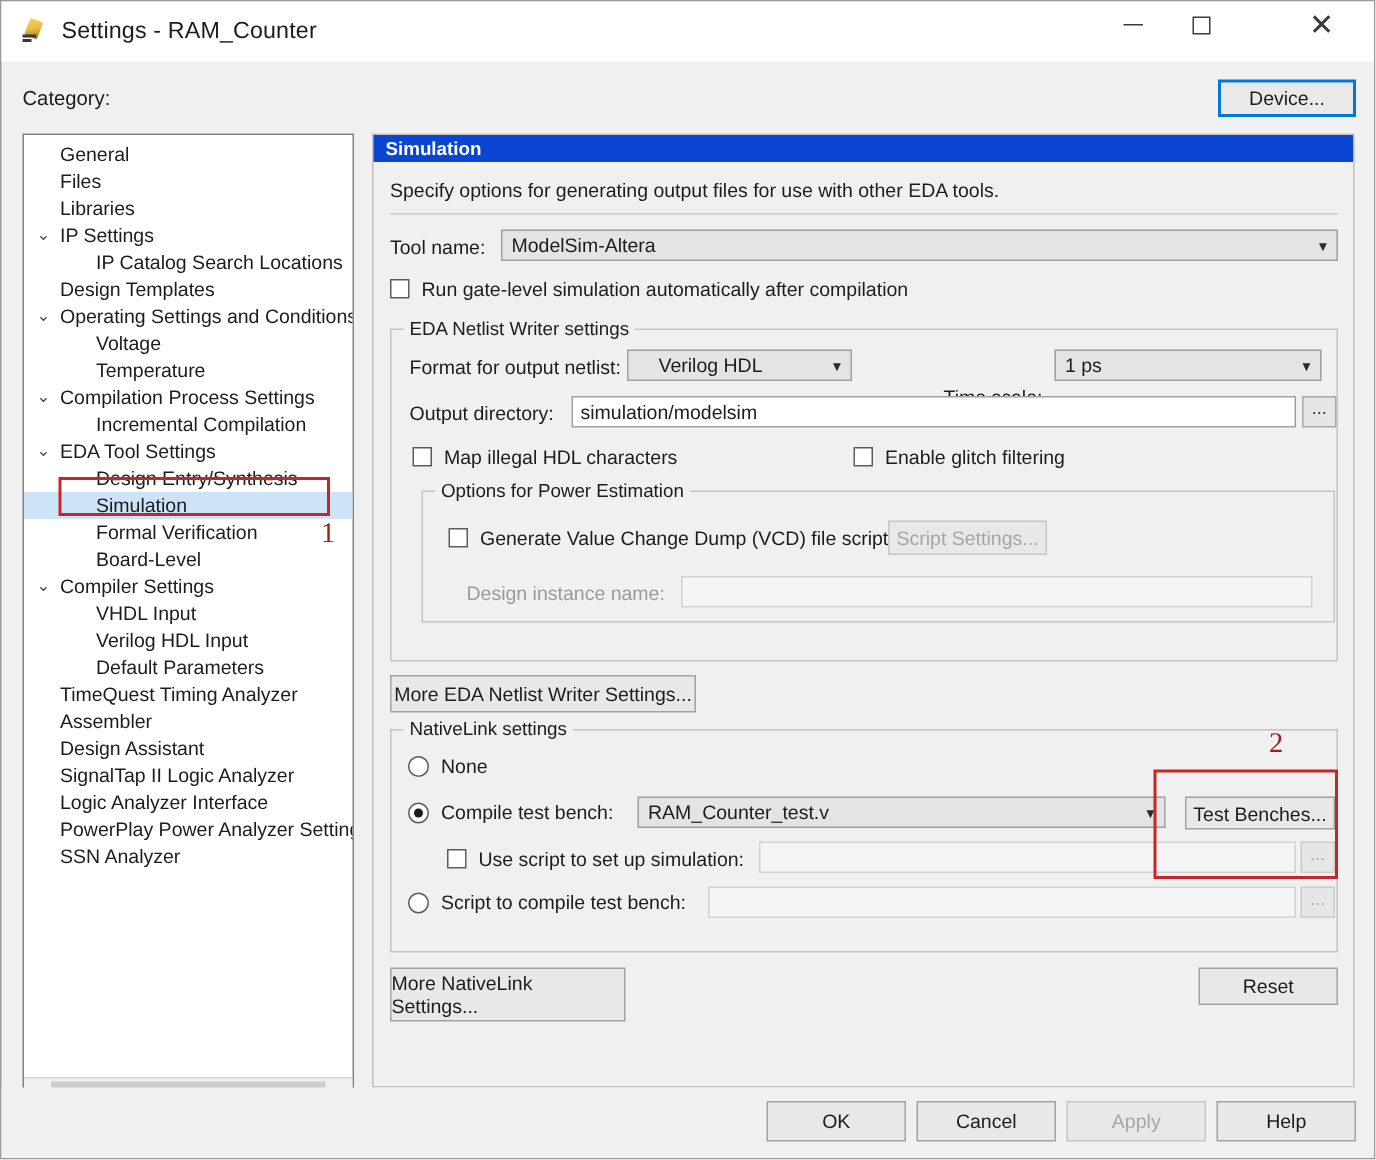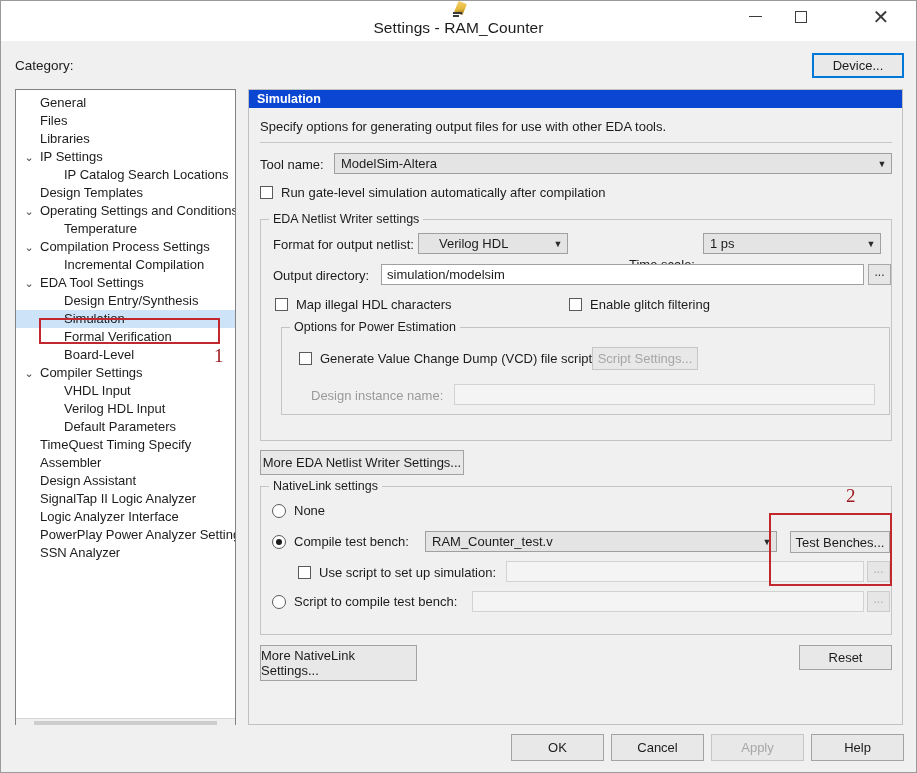--- a/index.html
+++ b/index.html
@@ -14,21 +14,21 @@
     position: relative;
     width: 917px; height: 773px;
     background: #f0f0f0;
     border: 1px solid #9a9a9a;
   }
 
   
   #titlebar {
     position: absolute; left: 0; top: 0; width: 915px; height: 40px;
     background: #ffffff;
-    display: flex; align-items: center; flex-direction: column;
+    display: flex; align-items: center;
   }
   #title-icon {
     width: 18px; height: 18px; margin-left: 13px; margin-right: 9px;
     position: relative; flex: none;
   }
   #title-icon .pencil {
     position: absolute; left: 4px; top: 1px; width: 9px; height: 12px;
     background: linear-gradient(150deg, #f7d271 0%, #e8b93c 55%, #8a6a18 100%);
     transform: rotate(22deg);
     border-radius: 1px;
@@ -245,20 +245,23 @@
           <span class="lbl">IP Catalog Search Locations</span>
         </div>
         <div class="tree-item lvl0">
           <span class="lbl">Design Templates</span>
         </div>
         <div class="tree-item lvl0">
           <span class="chev">⌄</span>
           <span class="lbl">Operating Settings and Conditions</span>
         </div>
         <div class="tree-item lvl1">
+          <span class="lbl">Voltage</span>
+        </div>
+        <div class="tree-item lvl1">
           <span class="lbl">Temperature</span>
         </div>
         <div class="tree-item lvl0">
           <span class="chev">⌄</span>
           <span class="lbl">Compilation Process Settings</span>
         </div>
         <div class="tree-item lvl1">
           <span class="lbl">Incremental Compilation</span>
         </div>
         <div class="tree-item lvl0">
@@ -284,21 +287,21 @@
         <div class="tree-item lvl1">
           <span class="lbl">VHDL Input</span>
         </div>
         <div class="tree-item lvl1">
           <span class="lbl">Verilog HDL Input</span>
         </div>
         <div class="tree-item lvl1">
           <span class="lbl">Default Parameters</span>
         </div>
         <div class="tree-item lvl0">
-          <span class="lbl">TimeQuest Timing Specify</span>
+          <span class="lbl">TimeQuest Timing Analyzer</span>
         </div>
         <div class="tree-item lvl0">
           <span class="lbl">Assembler</span>
         </div>
         <div class="tree-item lvl0">
           <span class="lbl">Design Assistant</span>
         </div>
         <div class="tree-item lvl0">
           <span class="lbl">SignalTap II Logic Analyzer</span>
         </div>

